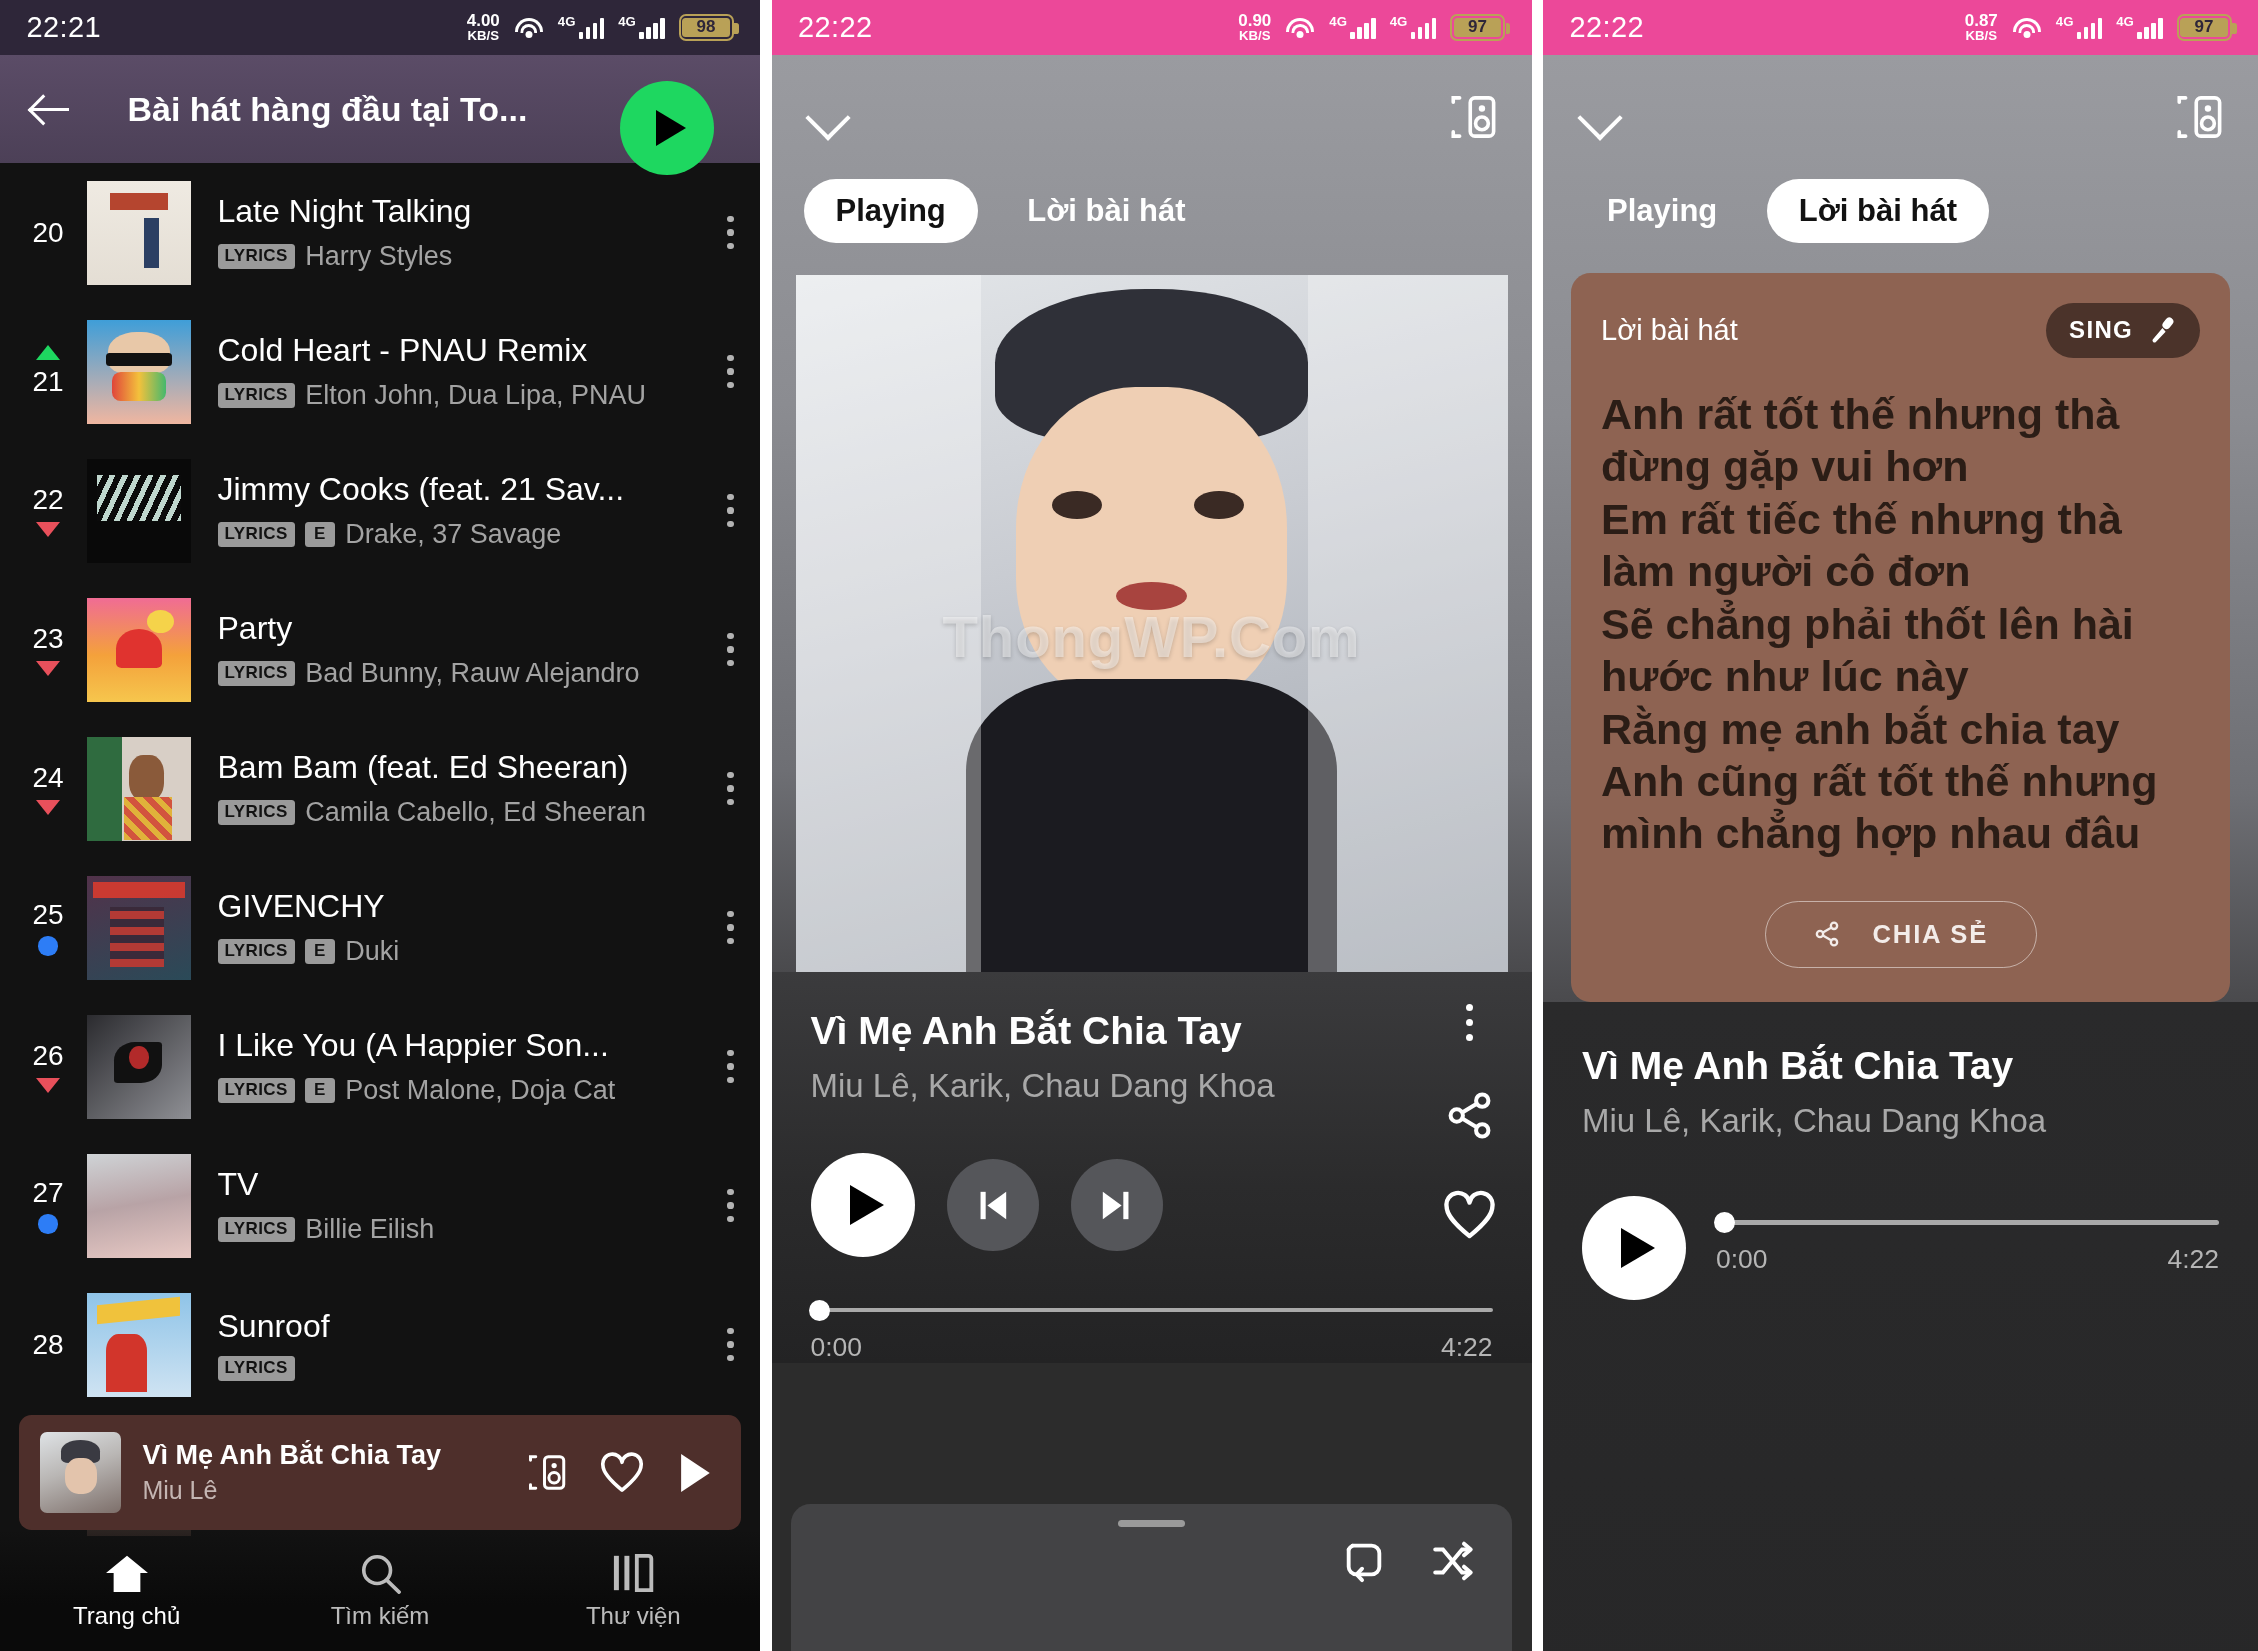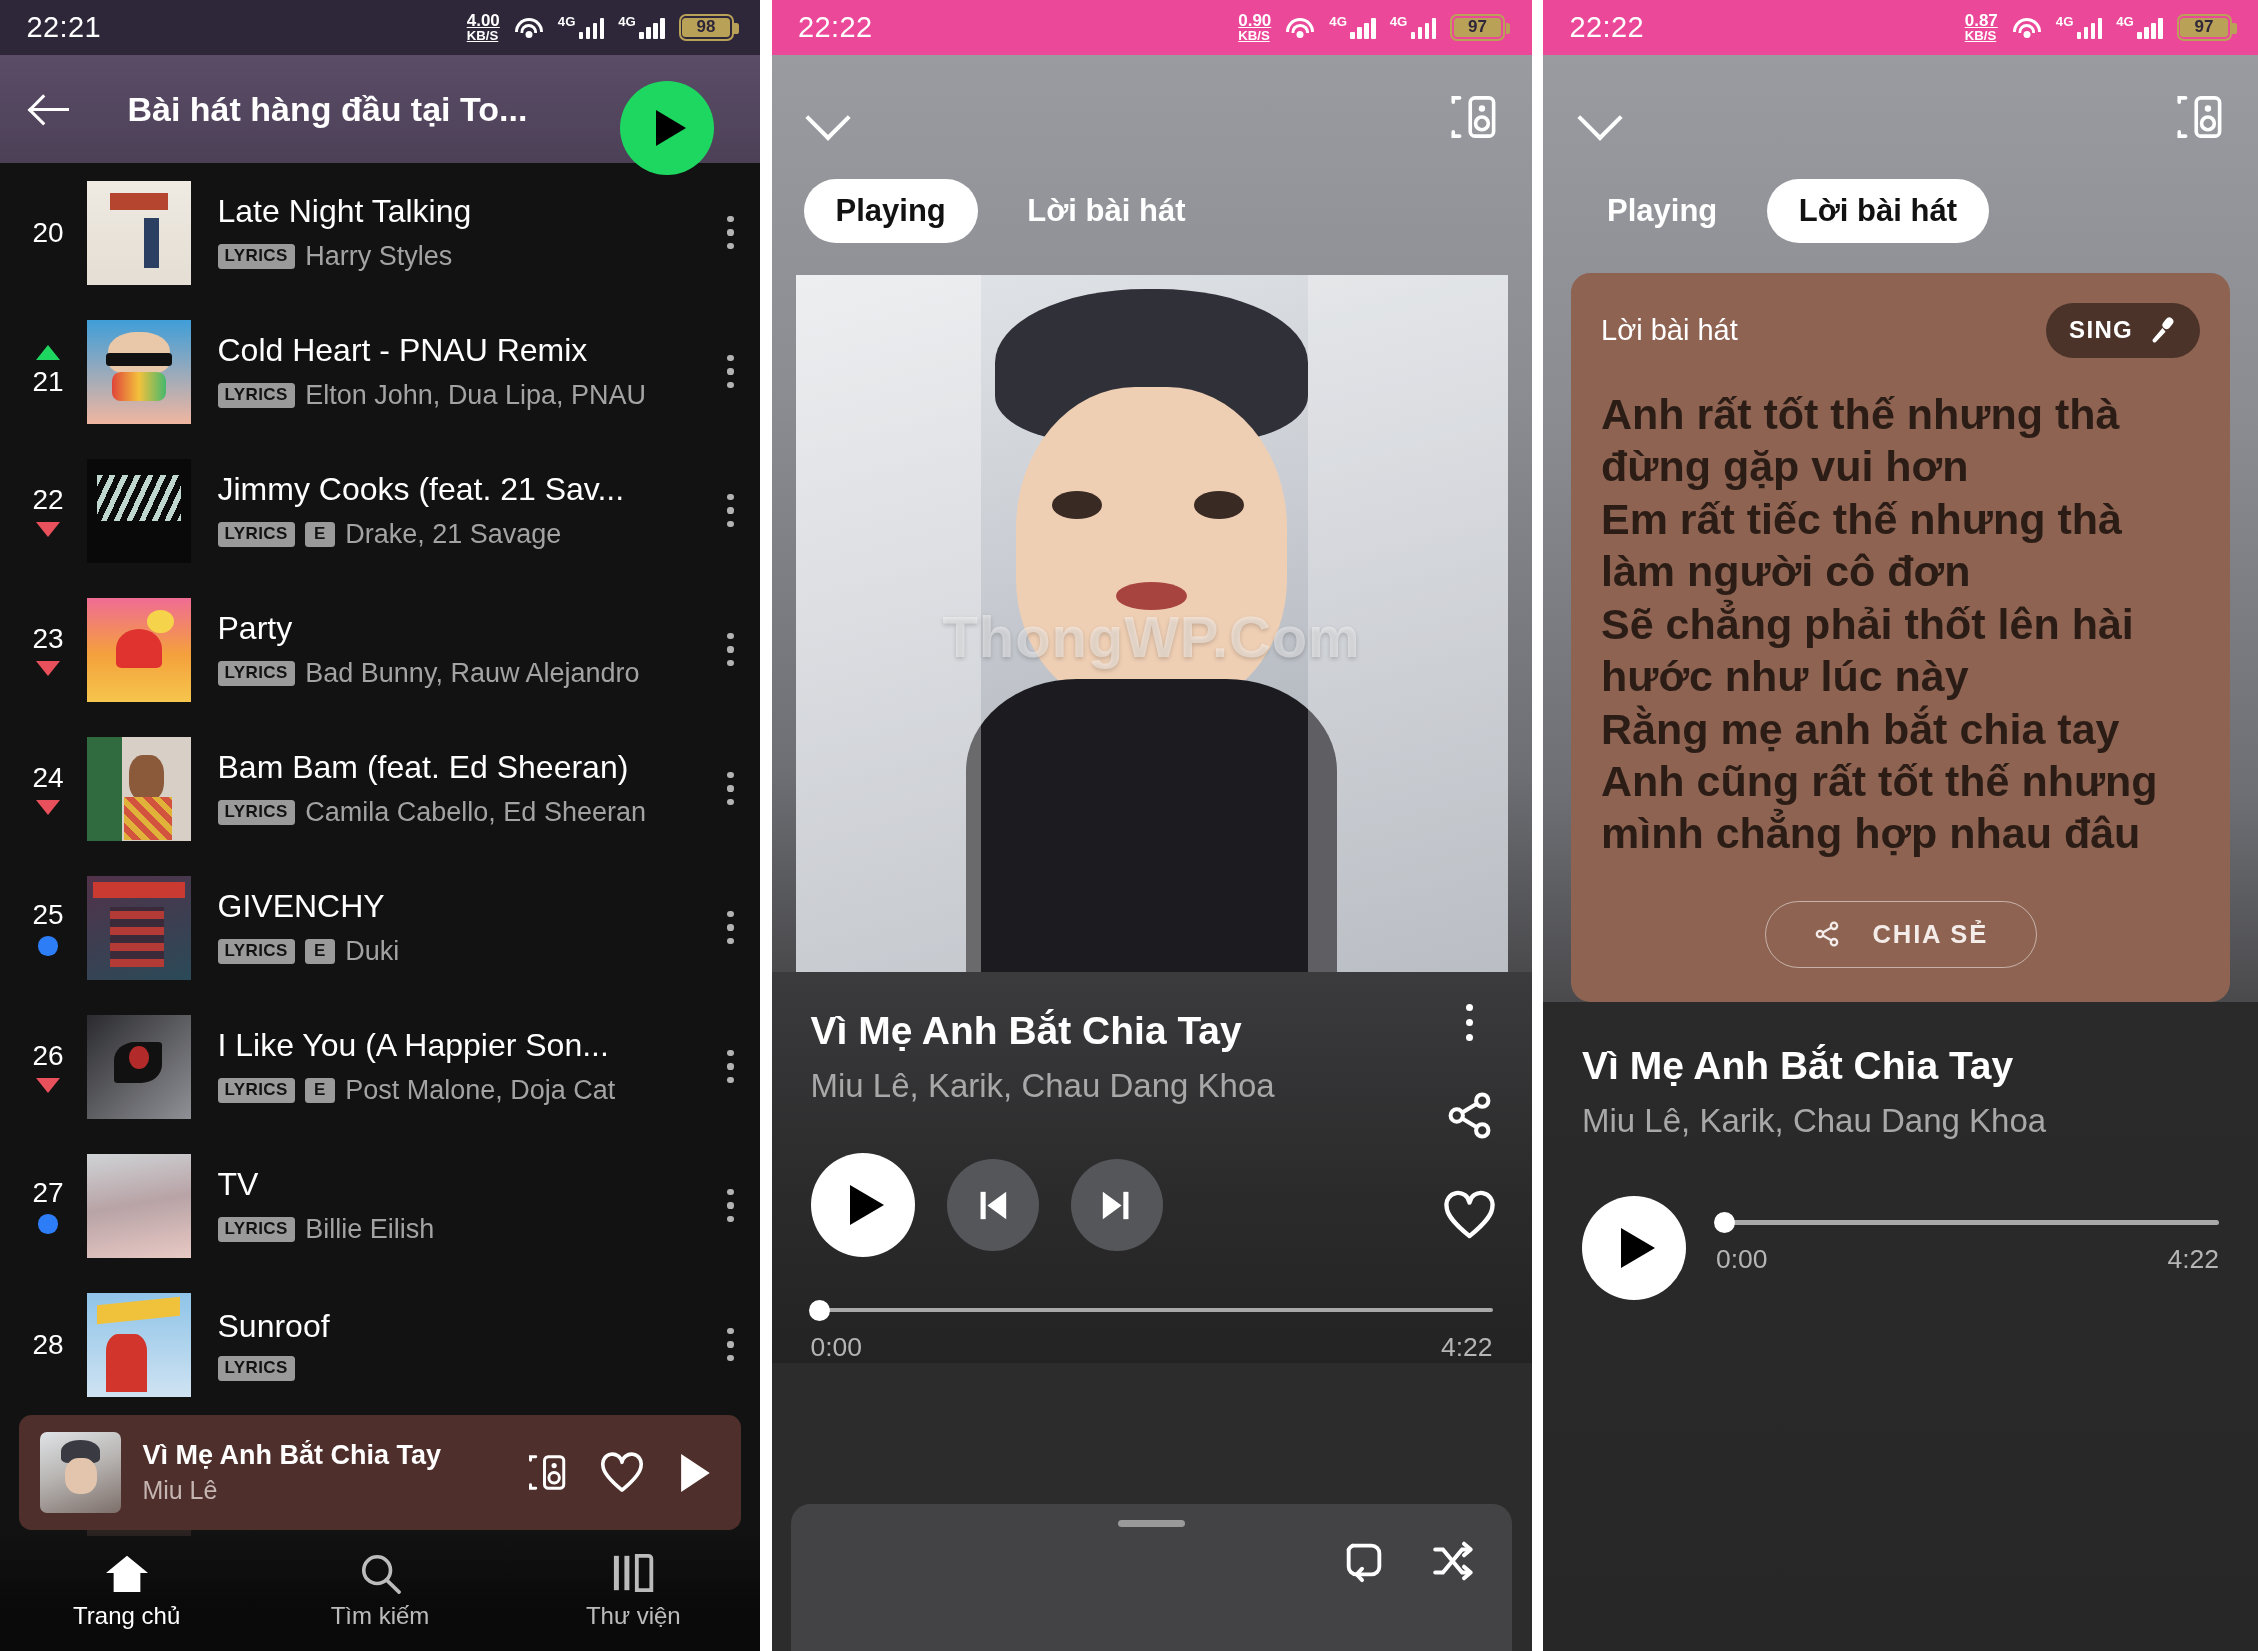--- a/index.html
+++ b/index.html
@@ -20,21 +20,21 @@
 
   
   .statusbar {
     height: 55px; display: flex; align-items: center;
     padding: 0 26.5px; position: relative; z-index: 40; gap: 48px;
   }
   .sb-dark { background: #2e2639; }
   .sb-grey { background: #ec4899; }
   .sb-time { color: #fff; font-size: 29px; font-weight: 500; letter-spacing: 0.4px; }
   .sb-right { margin-left: auto; display: flex; align-items: center; gap: 14px; }
-  .sb-kb { color: #fff; font-size: 17px; line-height: 1; text-align: left; font-weight: 700; text-decoration: underline; }
+  .sb-kb { color: #fff; font-size: 17px; line-height: 1; text-align: center; font-weight: 700; }
   .sb-kb small { display: block; font-size: 13.2px; font-weight: 700; }
   .wifi { width: 30px; height: 23px; position: relative; }
   .wifi i { position: absolute; left: 50%; transform: translateX(-50%);
     border: 3.1px solid #fff; border-bottom: none; border-radius: 50% 50% 0 0 / 100% 100% 0 0; }
   .wifi i:nth-child(1) { width: 28px; height: 14px; top: 1.8px; }
   .wifi i:nth-child(2) { width: 17.6px; height: 8.8px; top: 8px; }
   .wifi i:nth-child(3) { width: 7px; height: 7px; top: 15px; border-radius: 50%;
     border: none; background: #fff; }
   .sig { display: flex; align-items: flex-end; gap: 2.6px; height: 23px; position: relative; padding-left: 21px;}
   .sig::before { content: "4G"; position: absolute; left: 0; top: -1.8px; font-size: 13.2px; color: #fff; font-weight: 700; }
@@ -272,21 +272,21 @@
         </div>
         <div class="t-art" style="background:#090909">
           <div style="position:absolute;left:10%;top:16%;width:80%;height:44%;background:
             repeating-linear-gradient(115deg,#cfe9df 0 5.3px,#0b0b0b 5.3px 11.5px);opacity:.92;"></div>
         </div>
         <div class="t-meta">
           <div class="t-name">Jimmy Cooks (feat. 21 Sav...</div>
           <div class="t-sub">
             <span class="badge">LYRICS</span>
             <span class="badge e">E</span>
-            <span class="t-artist">Drake, 21 Savage</span>
+            <span class="t-artist">Drake, 37 Savage</span>
           </div>
         </div>
         <div class="kebab">
             <i></i>
             <i></i>
             <i></i>
           </div>
       </div>
 
       <div class="track">

